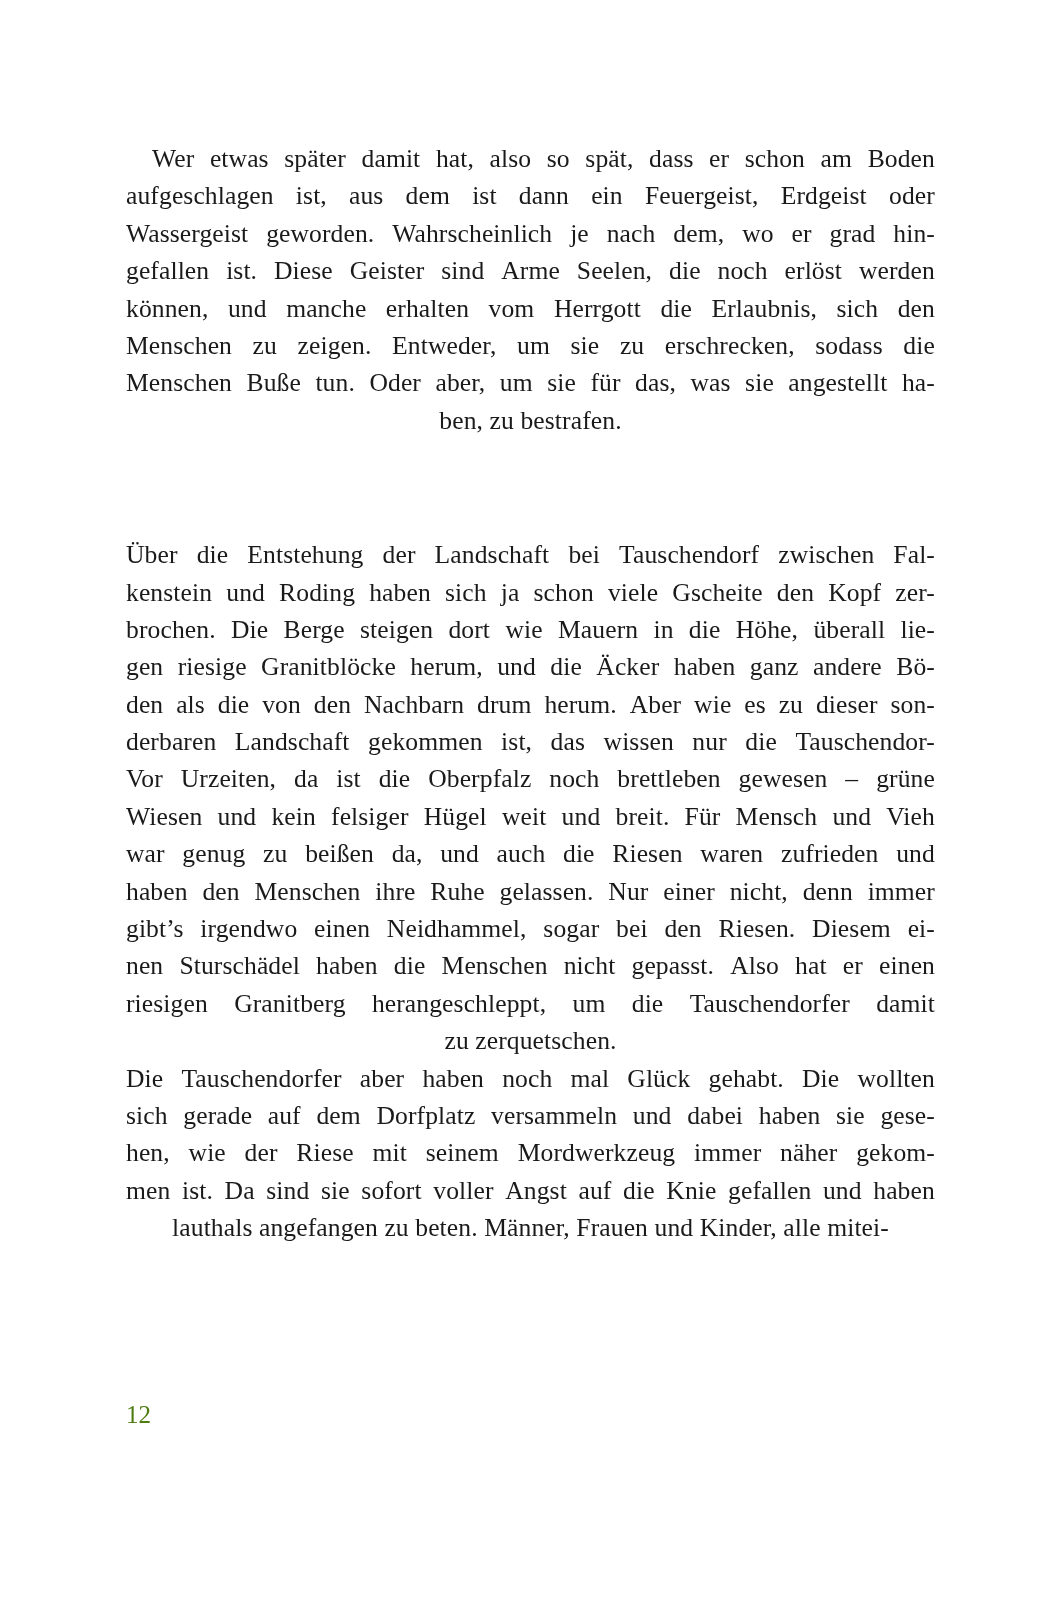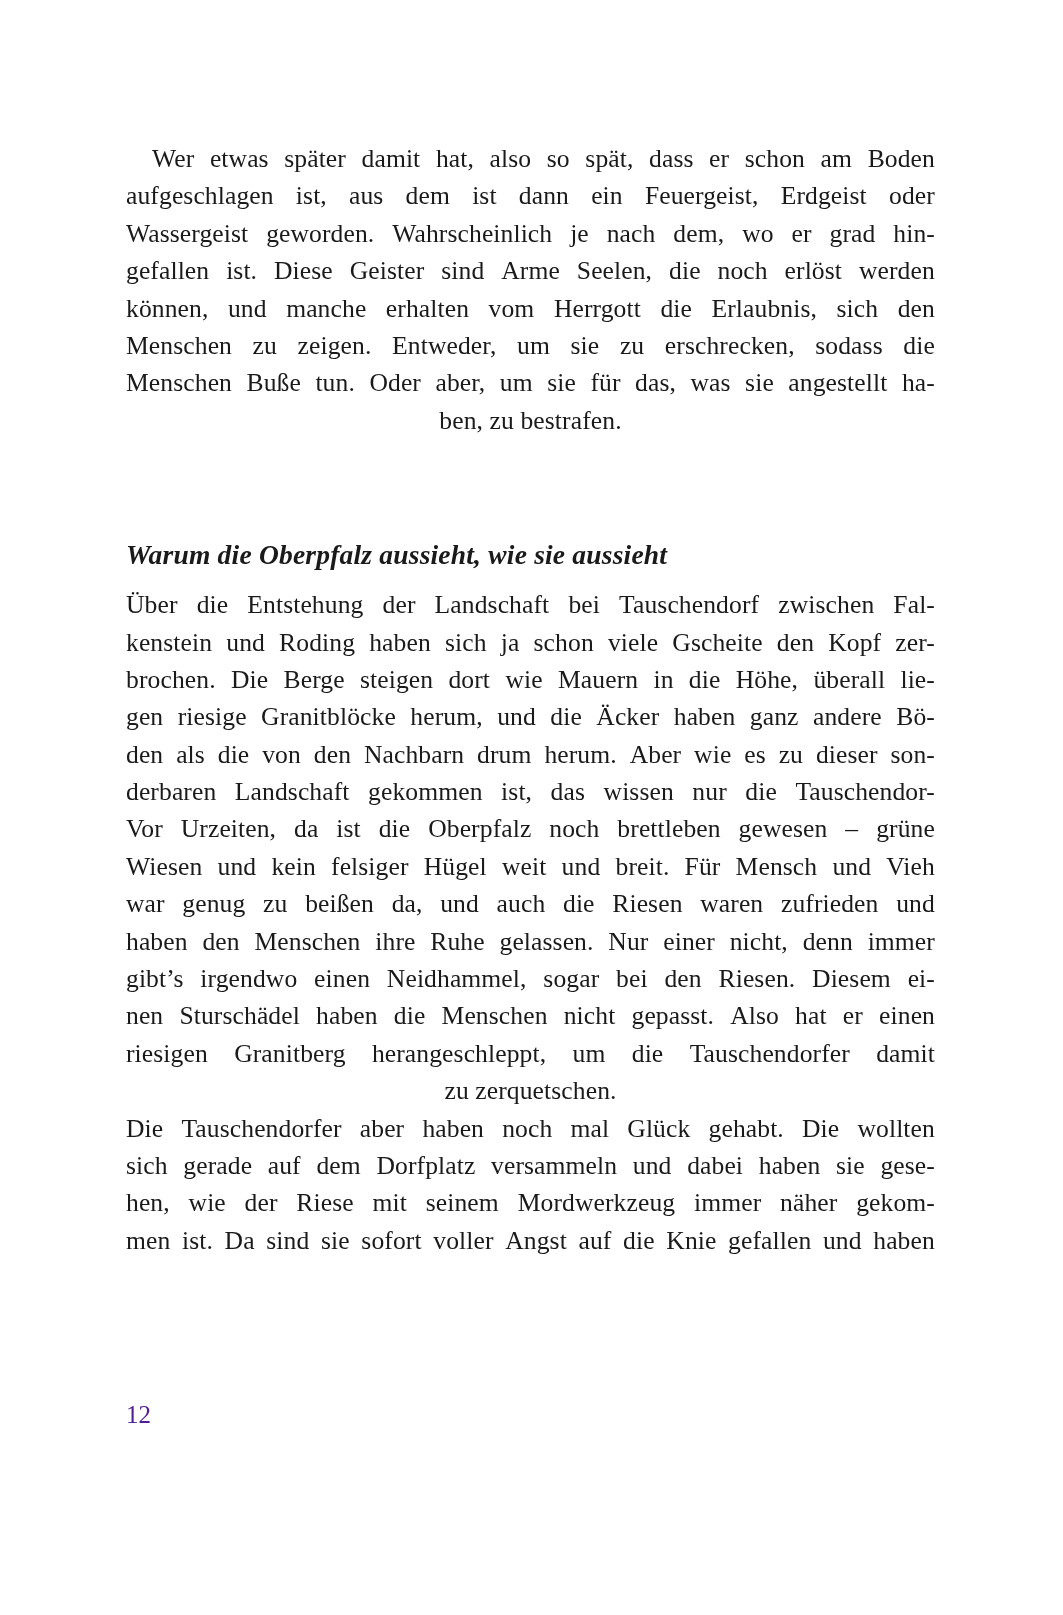--- a/index.html
+++ b/index.html
@@ -71,21 +71,21 @@
     margin: 0 0 12px 0;
     white-space: pre;
   }
 
   .folio {
     position: absolute;
     left: 126px;
     top: 1399px;
     font-size: 25px;
     line-height: 32px;
-    color: #4c1d95;
+    color: #4d7c0f;
   }
 </style>
 </head>
 <body>
 
 <div class="page">
 
   <div class="text-block">
 
     <div class="para">
@@ -95,21 +95,20 @@
         <div class="line"><span>gefallen</span><span>ist.</span><span>Diese</span><span>Geister</span><span>sind</span><span>Arme</span><span>Seelen,</span><span>die</span><span>noch</span><span>erlöst</span><span>werden</span></div>
         <div class="line"><span>können,</span><span>und</span><span>manche</span><span>erhalten</span><span>vom</span><span>Herrgott</span><span>die</span><span>Erlaubnis,</span><span>sich</span><span>den</span></div>
         <div class="line"><span>Menschen</span><span>zu</span><span>zeigen.</span><span>Entweder,</span><span>um</span><span>sie</span><span>zu</span><span>erschrecken,</span><span>sodass</span><span>die</span></div>
         <div class="line"><span>Menschen</span><span>Buße</span><span>tun.</span><span>Oder</span><span>aber,</span><span>um</span><span>sie</span><span>für</span><span>das,</span><span>was</span><span>sie</span><span>angestellt</span><span>ha-</span></div>
         <div class="line last"><span>ben, zu bestrafen.</span></div>
       </div>
 
 
     <div class="gap-before-heading"></div>
 
-    <h2 class="heading">Warum die Oberpfalz aussieht, wie sie aussieht</h2>
 
     <div class="para">
         <div class="line"><span>Über</span><span>die</span><span>Entstehung</span><span>der</span><span>Landschaft</span><span>bei</span><span>Tauschendorf</span><span>zwischen</span><span>Fal-</span></div>
         <div class="line"><span>kenstein</span><span>und</span><span>Roding</span><span>haben</span><span>sich</span><span>ja</span><span>schon</span><span>viele</span><span>Gscheite</span><span>den</span><span>Kopf</span><span>zer-</span></div>
         <div class="line"><span>brochen.</span><span>Die</span><span>Berge</span><span>steigen</span><span>dort</span><span>wie</span><span>Mauern</span><span>in</span><span>die</span><span>Höhe,</span><span>überall</span><span>lie-</span></div>
         <div class="line"><span>gen</span><span>riesige</span><span>Granitblöcke</span><span>herum,</span><span>und</span><span>die</span><span>Äcker</span><span>haben</span><span>ganz</span><span>andere</span><span>Bö-</span></div>
         <div class="line"><span>den</span><span>als</span><span>die</span><span>von</span><span>den</span><span>Nachbarn</span><span>drum</span><span>herum.</span><span>Aber</span><span>wie</span><span>es</span><span>zu</span><span>dieser</span><span>son-</span></div>
         <div class="line"><span>derbaren</span><span>Landschaft</span><span>gekommen</span><span>ist,</span><span>das</span><span>wissen</span><span>nur</span><span>die</span><span>Tauschendor-</span></div>
       </div>
 
@@ -122,19 +121,20 @@
         <div class="line"><span>nen</span><span>Sturschädel</span><span>haben</span><span>die</span><span>Menschen</span><span>nicht</span><span>gepasst.</span><span>Also</span><span>hat</span><span>er</span><span>einen</span></div>
         <div class="line"><span>riesigen</span><span>Granitberg</span><span>herangeschleppt,</span><span>um</span><span>die</span><span>Tauschendorfer</span><span>damit</span></div>
         <div class="line last"><span>zu zerquetschen.</span></div>
       </div>
 
     <div class="para">
         <div class="line"><span>Die</span><span>Tauschendorfer</span><span>aber</span><span>haben</span><span>noch</span><span>mal</span><span>Glück</span><span>gehabt.</span><span>Die</span><span>wollten</span></div>
         <div class="line"><span>sich</span><span>gerade</span><span>auf</span><span>dem</span><span>Dorfplatz</span><span>versammeln</span><span>und</span><span>dabei</span><span>haben</span><span>sie</span><span>gese-</span></div>
         <div class="line"><span>hen,</span><span>wie</span><span>der</span><span>Riese</span><span>mit</span><span>seinem</span><span>Mordwerkzeug</span><span>immer</span><span>näher</span><span>gekom-</span></div>
         <div class="line"><span>men</span><span>ist.</span><span>Da</span><span>sind</span><span>sie</span><span>sofort</span><span>voller</span><span>Angst</span><span>auf</span><span>die</span><span>Knie</span><span>gefallen</span><span>und</span><span>haben</span></div>
+        <div class="line last"><span>lauthals angefangen zu beten. Männer, Frauen und Kinder, alle mitei-</span></div>
       </div>
 
   </div>
 
   <div class="folio">12</div>
 
 </div>
 
 </body></html>

